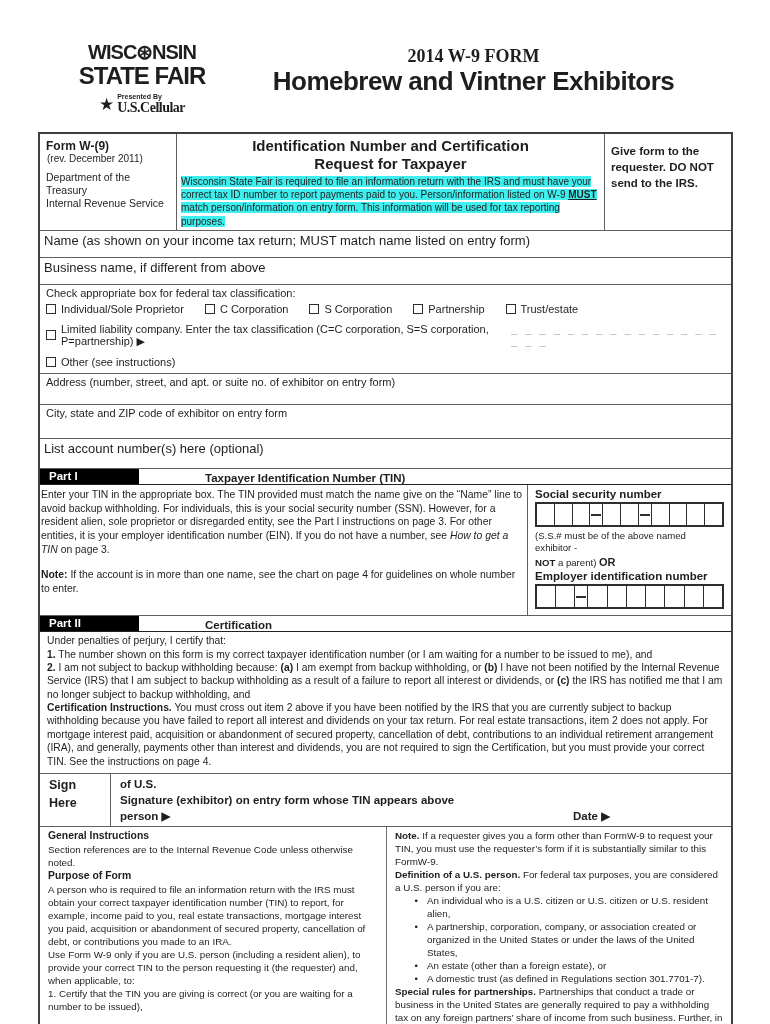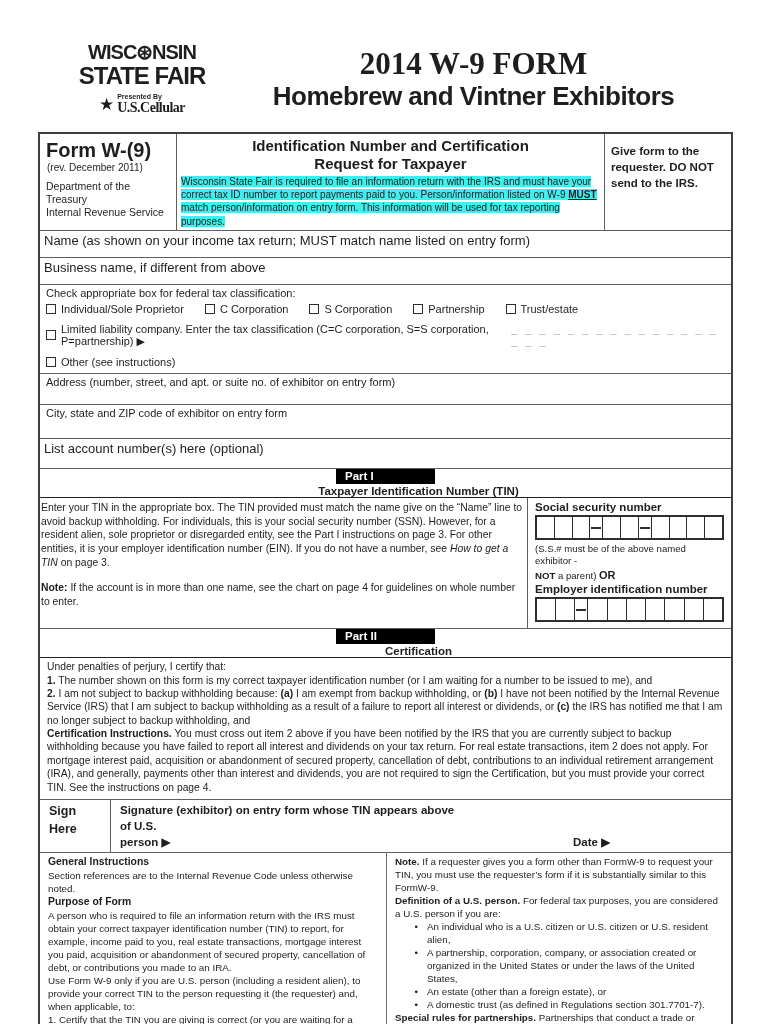--- a/index.html
+++ b/index.html
@@ -11,29 +11,29 @@
   .header { display:flex; padding:42px 35px 0 72px; }
   .logo { width:140px; text-align:center; flex:none; }
   .logo-l1 { font-size:20px; font-weight:bold; letter-spacing:-1px; line-height:1.0; }
   .logo-l2 { font-size:24px; font-weight:bold; letter-spacing:-1px; line-height:1.0; margin-top:2px; }
   .logo-presented { display:flex; justify-content:center; align-items:center; margin-top:5px; }
   .logo-star { font-size:17px; line-height:1; margin-right:3px; }
   .presented-stack { text-align:left; }
   .presented-by { display:block; font-size:7px; font-weight:bold; }
   .brand { display:block; font-size:14px; font-weight:bold; font-family:"Liberation Serif", serif; letter-spacing:-0.5px; }
   .titles { flex:1; text-align:center; padding-top:4px; }
-  .title1 { font-family:"Liberation Serif", serif; font-weight:bold; font-size:31px; line-height:1.15; }
+  .title1 { font-family:"Liberation Serif", serif; font-weight:bold; font-size:18px; line-height:1.15; }
   .title2 { font-weight:bold; font-size:26px; letter-spacing:-0.5px; line-height:1.15; }
 
   
   .form { margin:16px 37px 0 38px; border:2px solid #3f3f3f; background:#fff; }
 
   .fh { display:flex; border-bottom:1px solid #5f5f5f; }
   .fh-left { width:137px; flex:none; border-right:1px solid #5f5f5f; padding:5px 6px 3px; }
-  .fw9 { font-size:20px; font-weight:bold; }
+  .fw9 { font-size:12px; font-weight:bold; }
   .frev { font-size:10px; margin:0 0 7px 1px; }
   .fdept { font-size:10.5px; line-height:1.25; }
   .fh-center { flex:1; border-right:1px solid #5f5f5f; }
   .fh-title { font-size:15px; font-weight:bold; text-align:center; line-height:1.2; padding-top:3px; }
   .fh-note { font-size:10px; line-height:1.32; padding:2px 3px 2px 4px; }
   .hl { background:#3FEFEF; }
   .hl-must { font-weight:bold; text-decoration:underline; }
   .fh-right { width:126px; flex:none; padding:9px 6px; font-weight:bold; font-size:11.5px; line-height:1.4; }
 
   .row { border-bottom:1px solid #5f5f5f; padding:2px 4px; font-size:13px; }
@@ -48,21 +48,21 @@
   .llc-dashes { color:#7b7b7b; font-weight:bold; letter-spacing:2.5px; margin-left:9px; font-size:11px; }
   .other-line { display:flex; align-items:center; margin-top:8px; }
 
   .addr-block { display:flex; border-bottom:1px solid #5f5f5f; }
   .addr-left { flex:1; }
   .row-address { height:31px; padding:2px 6px; border-bottom:1px solid #5f5f5f; font-size:11px; }
   .row-city { height:33px; padding:2px 6px; font-size:11px; }
   .requester { width:212px; flex:none; border-left:1px solid #5f5f5f; padding:2px 6px; font-size:10.5px; }
   .row-account { height:30px; }
 
-  .part-bar { display:flex; align-items:center; border-bottom:1px solid #222;flex-direction:column; }
+  .part-bar { display:flex; align-items:flex-end; border-bottom:1px solid #222; }
   .part-label { background:#000; color:#fff; font-weight:bold; font-size:11.5px; width:99px; flex:none; padding:1px 0 2px 9px; }
   .part-title { font-weight:bold; font-size:11.5px; padding:1px 0 0 66px; }
 
   .p1 { display:flex; border-bottom:1px solid #5f5f5f; }
   .p1-left { flex:1; padding:3px 1px; font-size:10.4px; line-height:1.33; border-right:1px solid #5f5f5f; }
   .p1-note { margin-top:11px; }
   .it { font-style:italic; }
   .b { font-weight:bold; }
   .p1-right { width:203px; flex:none; padding:3px 7px 6px; }
   .tin-label { font-weight:bold; font-size:11.5px; }
@@ -260,22 +260,22 @@
         <span class="b">Certification Instructions.</span><span>  You must cross out item 2 above if you have been notified by the IRS that you are currently subject to backup withholding because you have failed to report all interest and dividends on your tax return.  For real estate transactions, item 2 does not apply.  For mortgage interest paid, acquisition or abandonment of secured property, cancellation of debt, contributions to an individual retirement arrangement (IRA), and generally, payments other than interest and dividends, you are not required to sign the Certification, but you must provide your correct TIN.  See the instructions on page 4.</span>
       </p>
     </div>
 
     <div class="sign">
       <div class="sign-label">
         <div>Sign</div>
         <div>Here</div>
       </div>
       <div class="sign-main">
+        <div>of U.S.</div>
         <div>Signature (exhibitor) on entry form whose TIN appears above</div>
-        <div>of U.S.</div>
         <div class="sign-line3">
           <span>person ▶</span>
           <span class="date-label">Date ▶</span>
         </div>
       </div>
     </div>
 
     <div class="inst">
       <div class="inst-left">
         <p class="h-bold">General Instructions</p>

